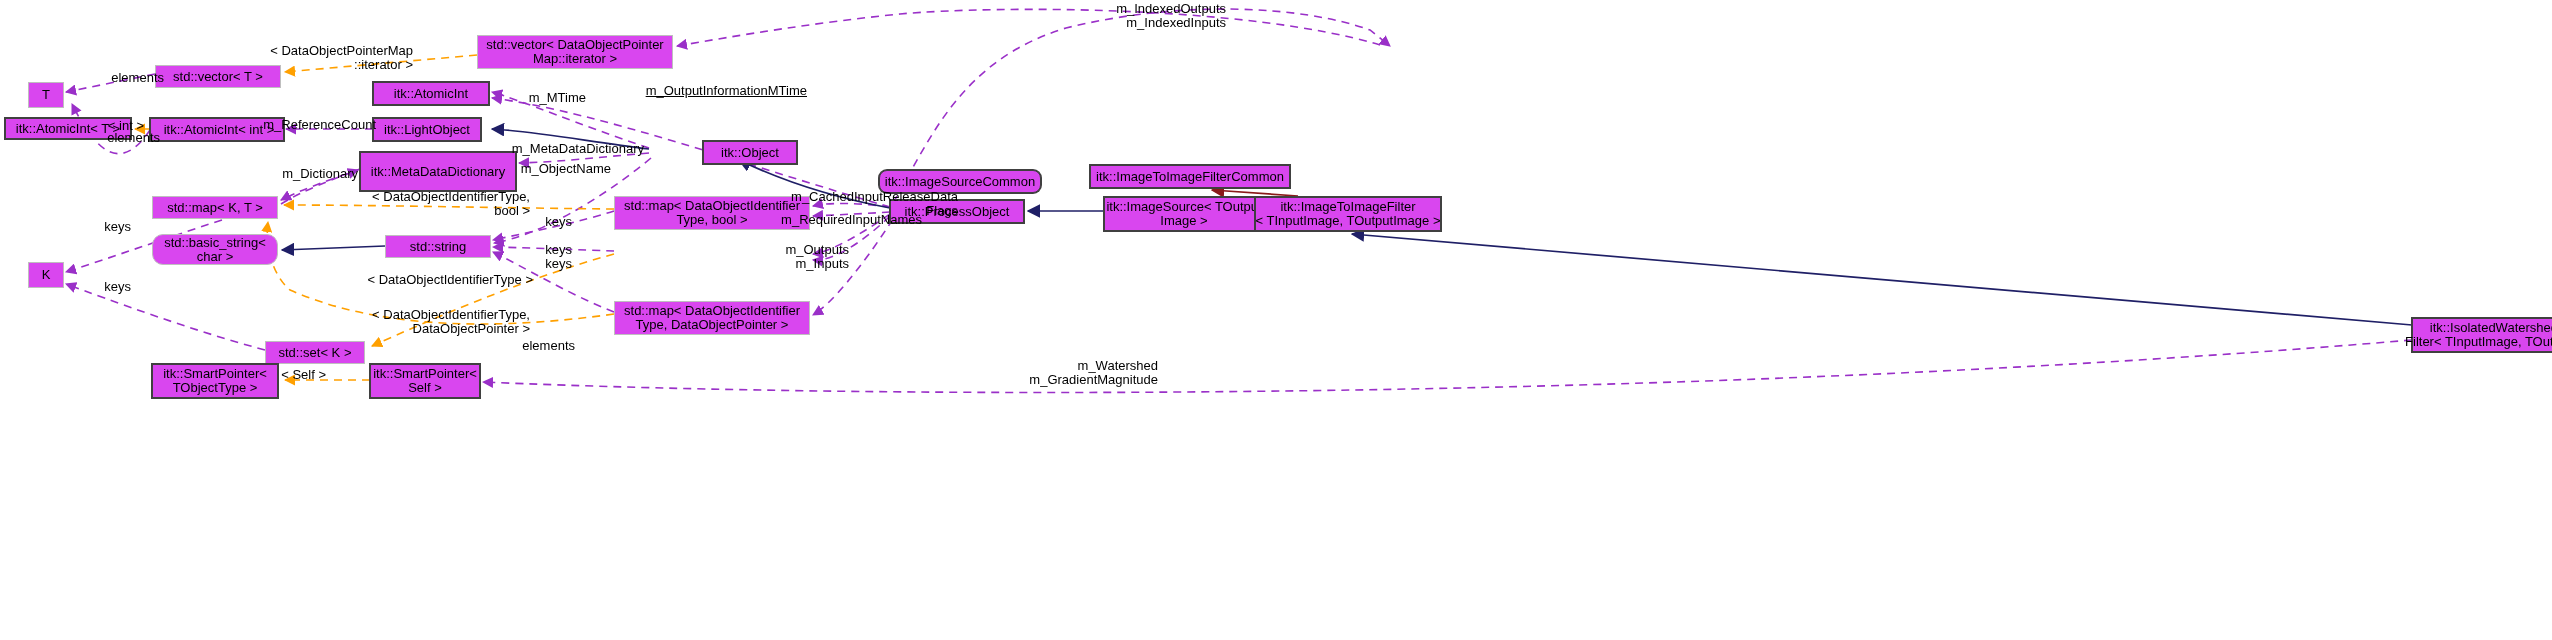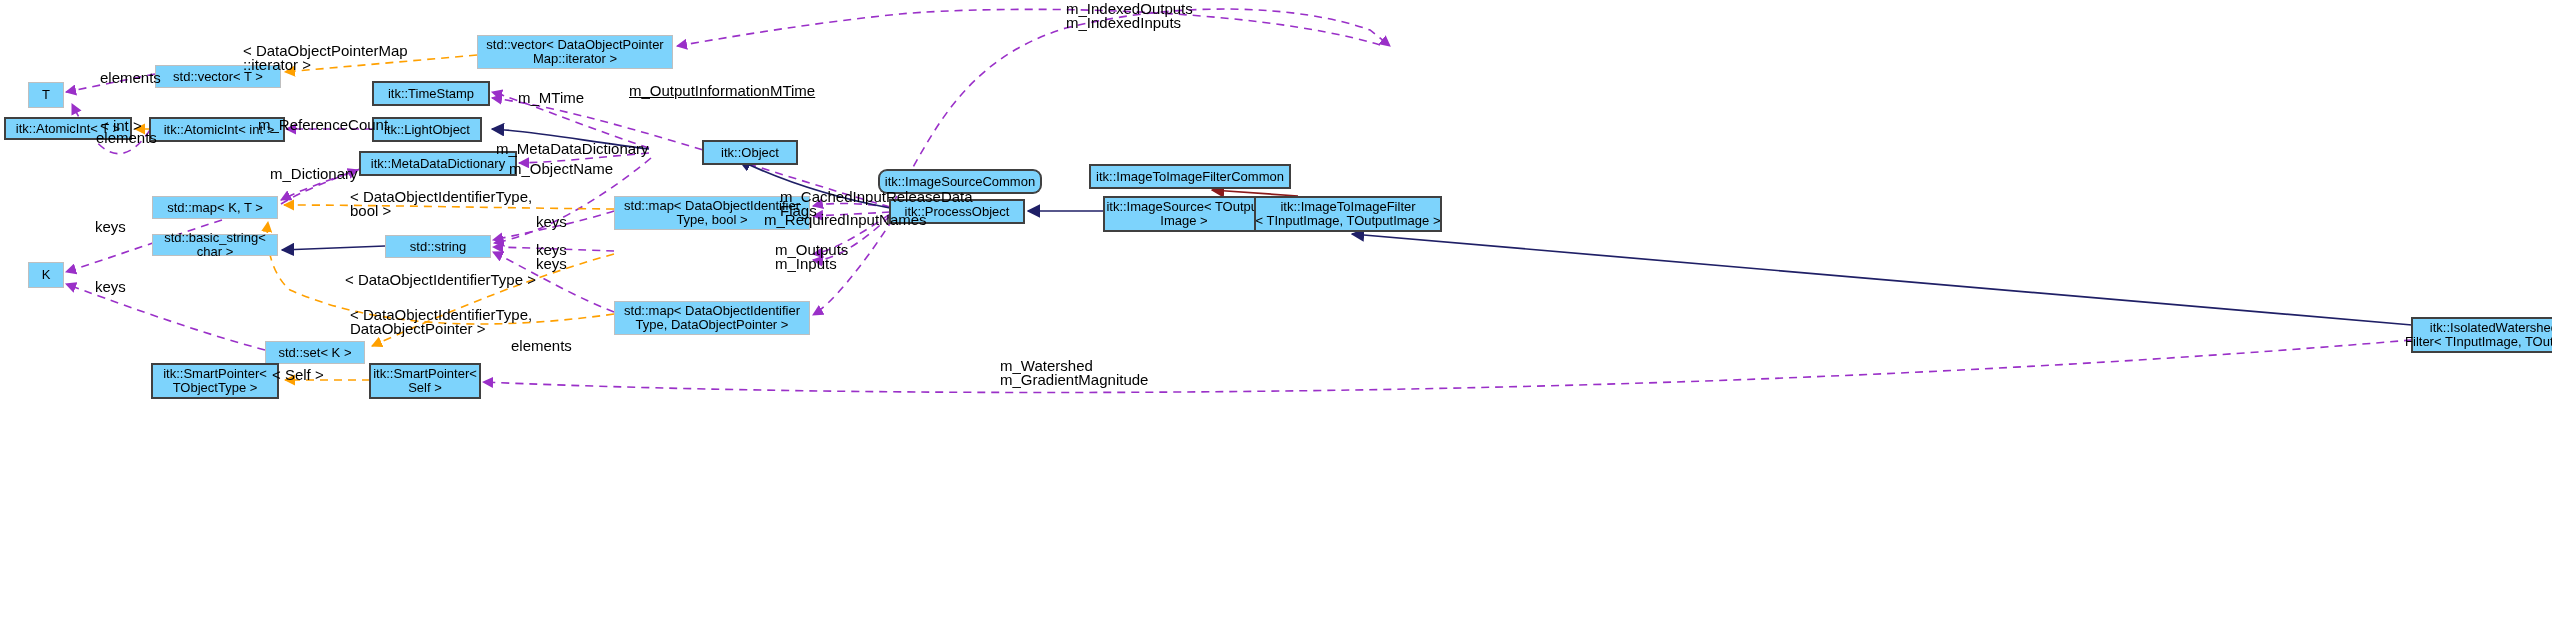--- a/index.html
+++ b/index.html
@@ -26,39 +26,39 @@
   .node {
     position: absolute;
     box-sizing: border-box;
     display: flex;
     align-items: center;
     justify-content: center;
     text-align: center;
     font-size: 13px;
     line-height: 14px;
     color: #000000;
-    background: #7dd3fc;
+    background: #d946ef;
     white-space: pre;
     padding: 1px 4px;
     z-index: 5;
   }
   .node.solid {
     border: 1px solid #404040;
     box-shadow: 0 0 0 1px #404040;
   }
   .node.light {
     border: 1px solid #bfbfbf;
   }
   .edge-label {
     position: absolute;
-    font-size: 15px;
+    font-size: 13px;
     line-height: 14px;
     color: #000000;
     white-space: pre;
-    text-align: left;
+    text-align: right;
     background: transparent;
     z-index: 6;
   }
 </style>
 </head>
 <body>
 
 <div id="diagram">
 
   <svg id="edges" viewBox="0 0 2552 640" width="2552" height="640" xmlns="http://www.w3.org/2000/svg">
@@ -124,31 +124,31 @@
       <path d="M 1298 196 L 1212 190"></path>
     </g>
   </svg>
 
   <div class="node light" style="left:28px;top:82px;width:36px;height:26px;">T</div>
   <div class="node light" style="left:155px;top:65px;width:126px;height:23px;">std::vector&lt; T &gt;</div>
   <div class="node solid" style="left:5px;top:118px;width:126px;height:21px;">itk::AtomicInt&lt; T &gt;</div>
   <div class="node solid" style="left:150px;top:118px;width:134px;height:23px;padding-left:8px;">itk::AtomicInt&lt; int &gt;</div>
   <div class="node light" style="left:152px;top:196px;width:126px;height:23px;">std::map&lt; K, T &gt;</div>
   <div class="node light" style="left:28px;top:262px;width:36px;height:26px;">K</div>
-  <div class="node light" style="left:152px;top:234px;width:126px;height:22px;">std::basic_string&lt;
+  <div class="node light" style="left:152px;top:234px;width:126px;height:31px;border-radius:11px;">std::basic_string&lt;
 char &gt;</div>
   <div class="node light" style="left:265px;top:341px;width:100px;height:23px;">std::set&lt; K &gt;</div>
   <div class="node solid" style="left:152px;top:364px;width:126px;height:34px;">itk::SmartPointer&lt;
 TObjectType &gt;</div>
   <div class="node solid" style="left:370px;top:364px;width:110px;height:34px;">itk::SmartPointer&lt;
 Self &gt;</div>
   <div class="node light" style="left:385px;top:235px;width:106px;height:23px;">std::string</div>
-  <div class="node solid" style="left:373px;top:82px;width:116px;height:23px;">itk::TimeStamp</div>
+  <div class="node solid" style="left:373px;top:82px;width:116px;height:23px;">itk::AtomicInt</div>
   <div class="node solid" style="left:373px;top:118px;width:108px;height:23px;">itk::LightObject</div>
-  <div class="node solid" style="left:360px;top:152px;width:156px;height:23px;">itk::MetaDataDictionary</div>
+  <div class="node solid" style="left:360px;top:152px;width:156px;height:39px;">itk::MetaDataDictionary</div>
   <div class="node light" style="left:477px;top:35px;width:196px;height:34px;">std::vector&lt; DataObjectPointer
 Map::iterator &gt;</div>
   <div class="node solid" style="left:663px;top:141px;width:94px;height:23px;margin-left:40px;">itk::Object</div>
   <div class="node light" style="left:614px;top:196px;width:196px;height:34px;">std::map&lt; DataObjectIdentifier
 Type, bool &gt;</div>
   <div class="node light" style="left:614px;top:301px;width:196px;height:34px;">std::map&lt; DataObjectIdentifier
 Type, DataObjectPointer &gt;</div>
   <div class="node solid" style="left:890px;top:200px;width:134px;height:23px;">itk::ProcessObject</div>
   <div class="node solid" style="left:879px;top:170px;width:162px;height:23px;border-radius:8px;">itk::ImageSourceCommon</div>
   <div class="node solid" style="left:1104px;top:197px;width:160px;height:34px;">itk::ImageSource&lt; TOutput

